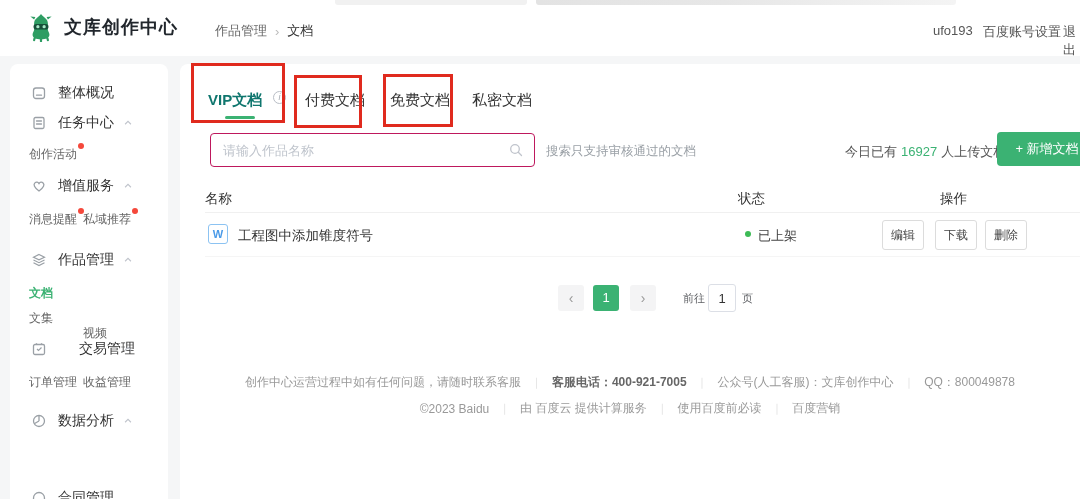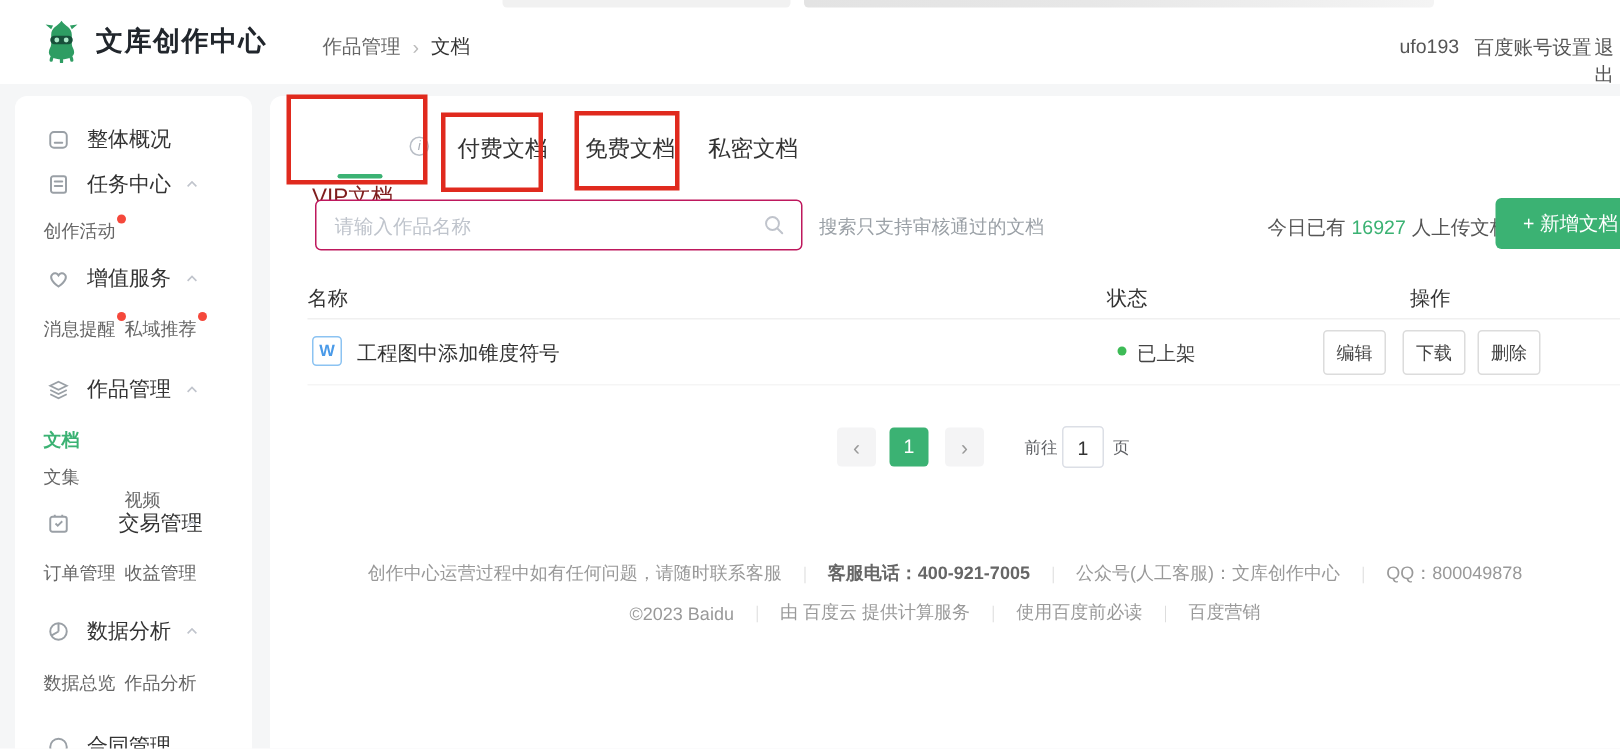--- a/index.html
+++ b/index.html
@@ -26,21 +26,21 @@
   .grow { padding-left:21px; gap:11px; font-size:14px; color:#333; cursor:pointer; }
   .gicon { flex:0 0 auto; }
   .caret { position:absolute; left:113px; top:5px; }
   .child { font-size:12px; color:#666; cursor:pointer; position:absolute; top:0; line-height:20px; }
   .child.on { color:#3bb273; font-weight:700; }
   .dot { display:inline-block; width:6px; height:6px; border-radius:50%; background:#f5483b; vertical-align:top; margin:-1px 0 0 1px; }
 
   
   .mainpanel { position:absolute; left:180px; top:64px; width:900px; height:435px; background:#fff; border-radius:8px 0 0 0; }
   .tab { position:absolute; top:27px; font-size:15px; color:#333; cursor:pointer; line-height:18px; }
-  .tab.on { font-weight:400; color:#7f1d1d;margin-top:32px; }
+  .tab.on { font-weight:700; color:#0f766e; }
   .tab-underline { position:absolute; left:45px; top:52px; width:30px; height:3px; border-radius:2px; background:#3bb273; }
   .info-circle { position:absolute; left:93px; top:27px; width:13px; height:13px; border:1px solid #b9bec6;
     border-radius:50%; font-size:9px; color:#a8adb5; text-align:center; line-height:11px; font-style:italic; }
 
   .searchwrap { position:absolute; left:30px; top:69px; width:325px; height:34px; }
   .searchwrap input { width:100%; height:100%; border:1px solid #be185d; border-radius:4px; padding:0 34px 0 12px;
     font-size:13px; color:#333; outline:none; font-family:inherit; }
   .searchwrap input::placeholder { color:#bfc4cc; }
   .search-ic { position:absolute; right:11px; top:9px; cursor:pointer; }
   .hint { position:absolute; left:366px; top:79px; font-size:12.5px; color:#9aa0a6; }
@@ -183,24 +183,20 @@
   <div class="srow grow" style="top:347px;">
     <svg class="gicon" width="16" height="16" viewBox="0 0 16 16">
       <circle cx="8" cy="8" r="5.5" fill="none" stroke="#9aa0a6" stroke-width="1.3"></circle>
       <path d="M8 8 V2.5 M8 8 L3.2 10.8" stroke="#9aa0a6" stroke-width="1.3" fill="none"></path>
     </svg>
     <span>数据分析</span>
     <svg class="caret" width="10" height="10" viewBox="0 0 12 12">
       <path d="M2.5 7.5 L6 4 L9.5 7.5" stroke="#c0c4cc" stroke-width="1.3" fill="none"></path>
     </svg>
   </div>
-  <div class="srow" style="top:381px;">
-    <span class="child" style="left:19px;">数据总览</span>
-    <span class="child" style="left:73px;">作品分析</span>
-  </div>
 
   <div class="srow grow" style="top:424px;">
     <svg class="gicon" width="16" height="16" viewBox="0 0 16 16">
       <circle cx="8" cy="8" r="5.5" fill="none" stroke="#9aa0a6" stroke-width="1.3"></circle>
     </svg>
     <span>合同管理</span>
   </div>
 </div>
 
 <div class="mainpanel">

